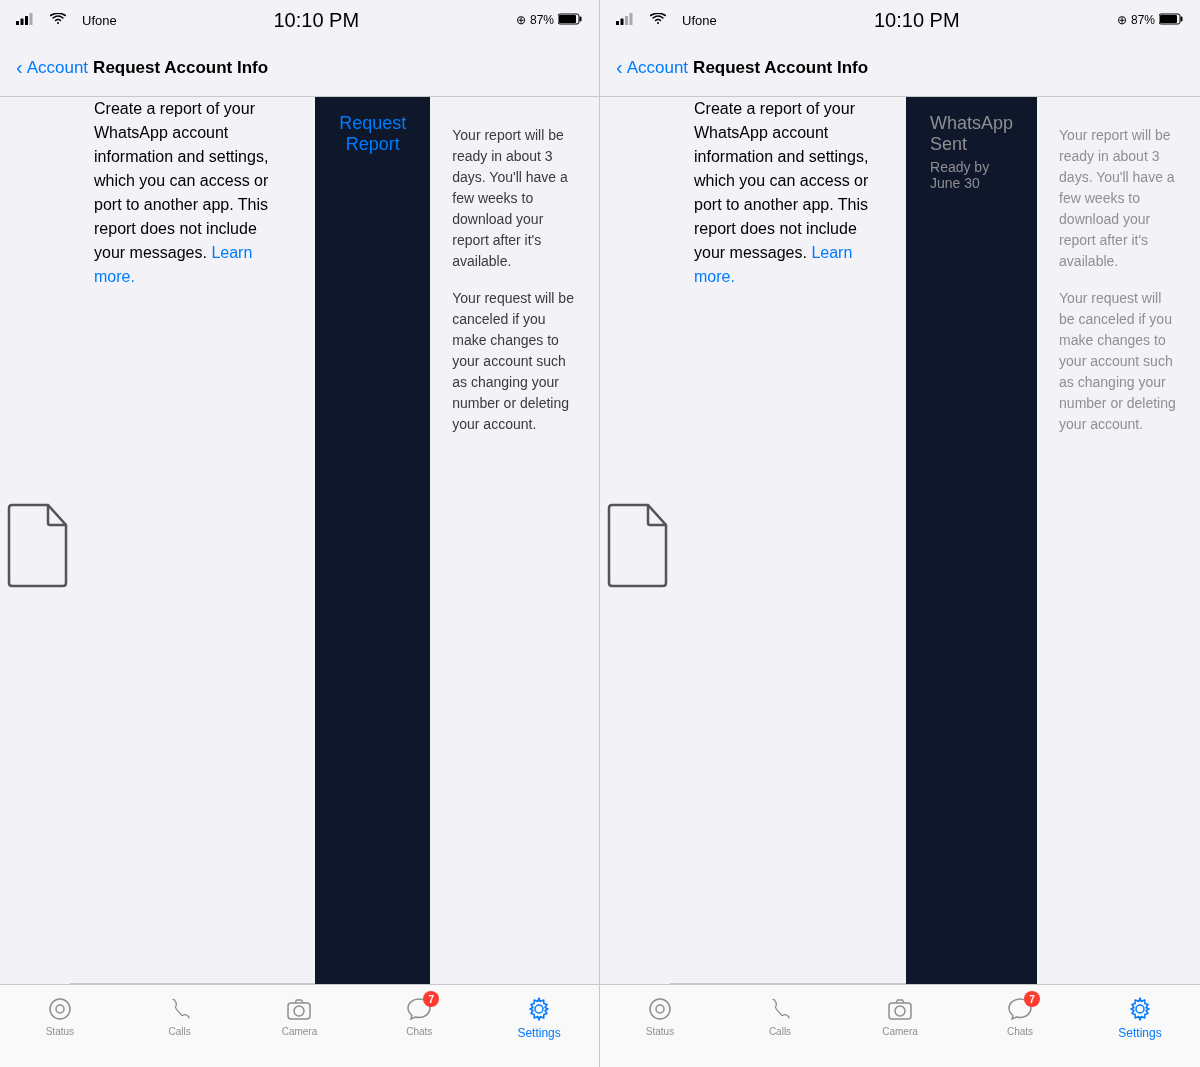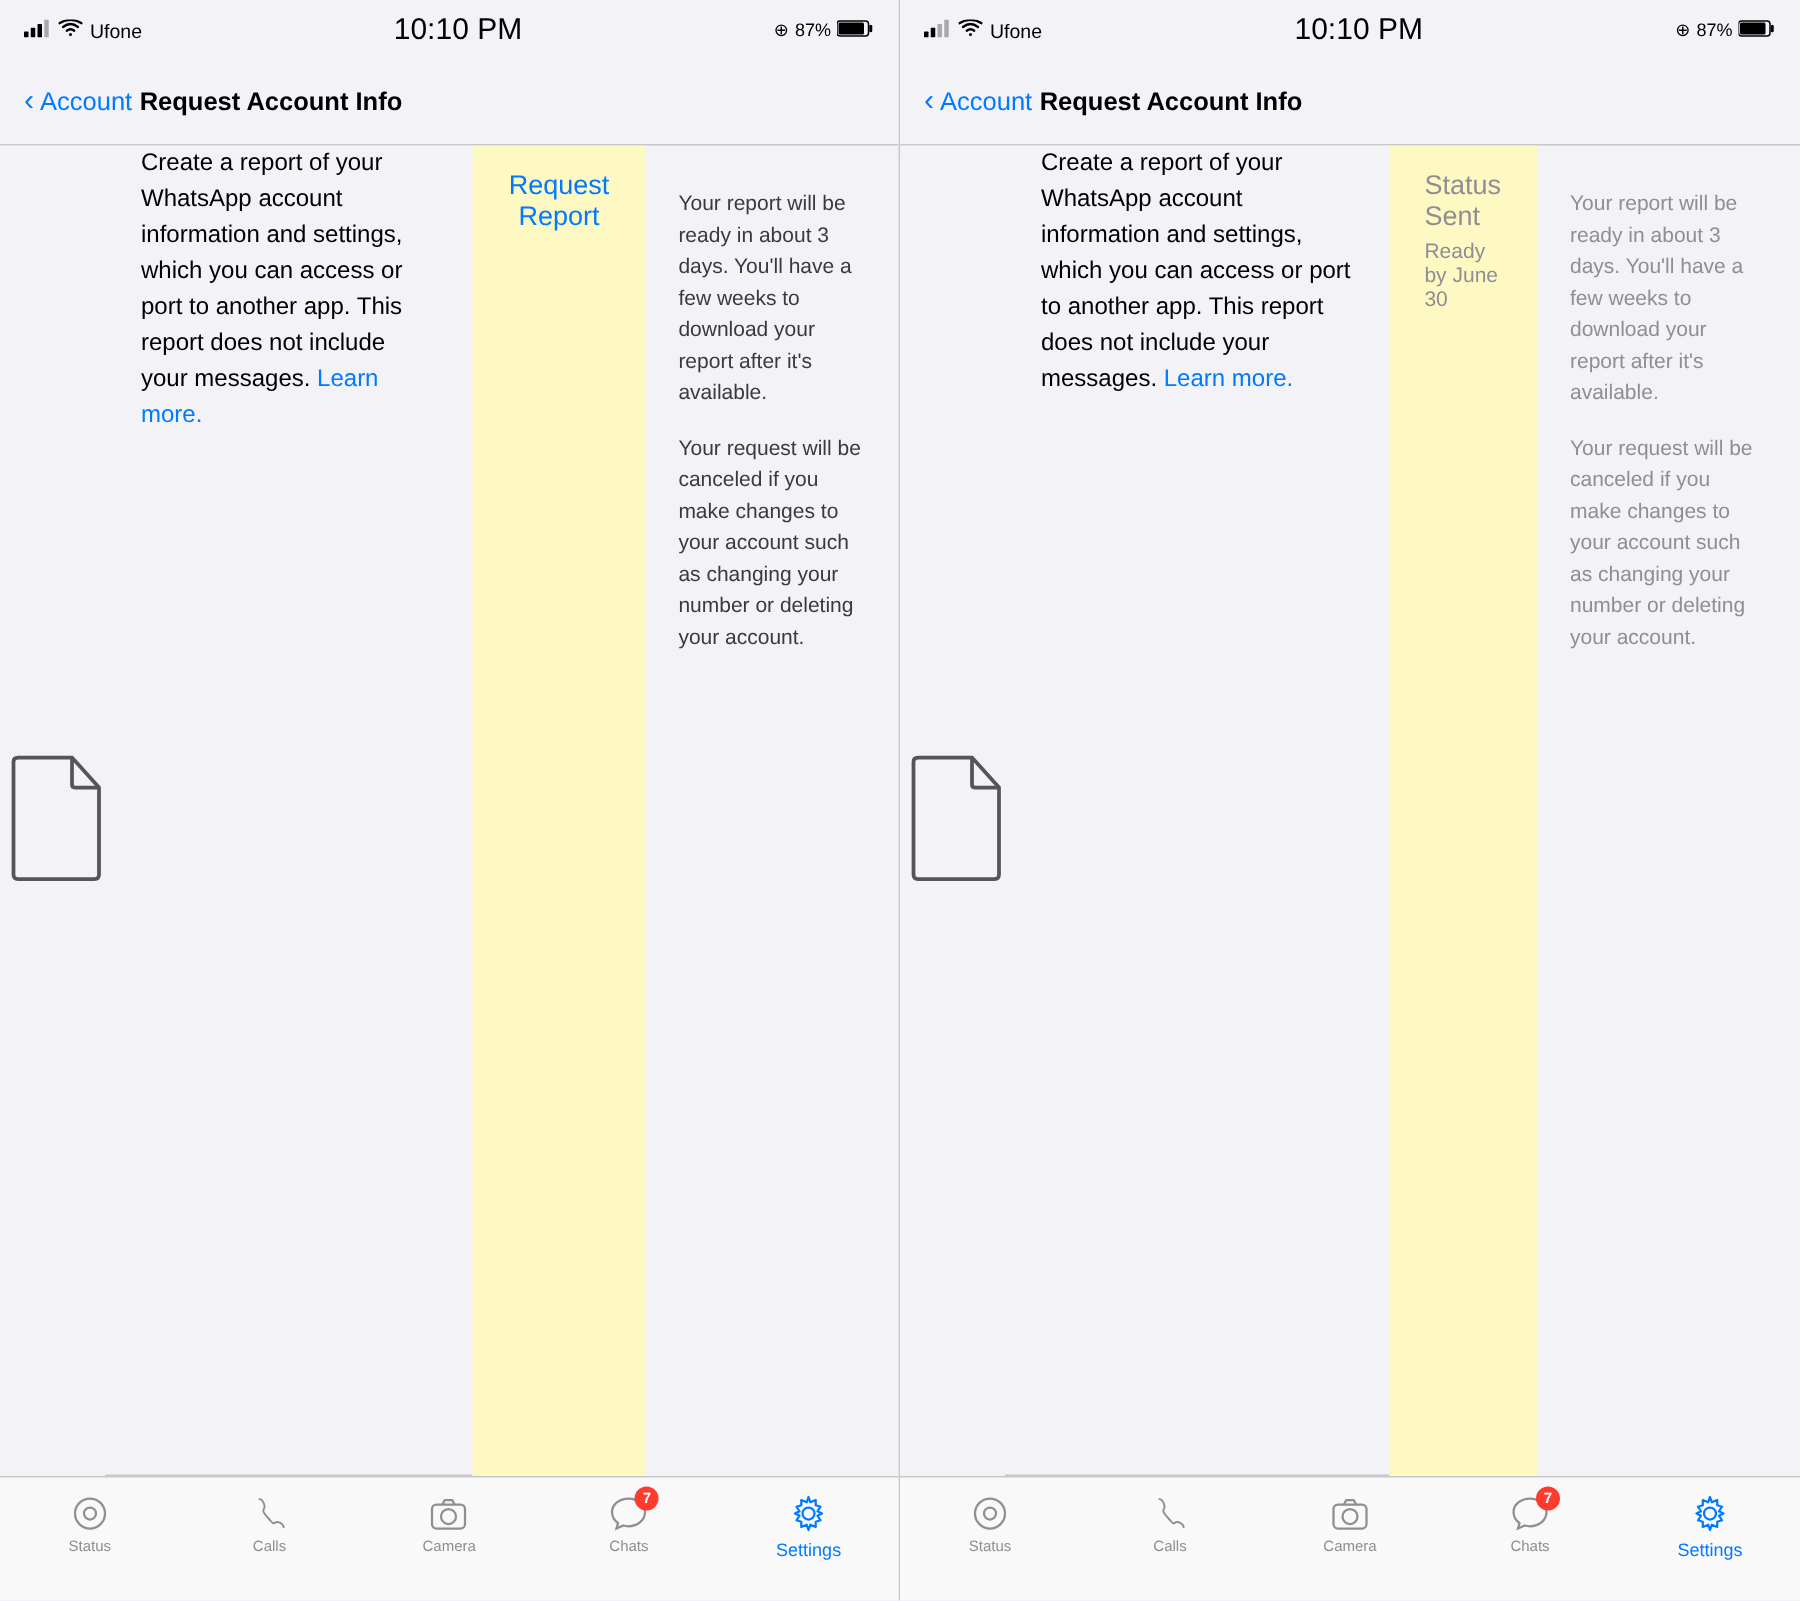--- a/index.html
+++ b/index.html
@@ -27,21 +27,21 @@
       height: 40px;
       background: #f2f2f7;
       display: flex;
       align-items: center;
       justify-content: space-between;
       padding: 0 16px;
       font-size: 13px;
       font-weight: 500;
       color: #000;
     }
-    .status-left { display: flex; gap: 5px; }
+    .status-left { display: flex; gap: 16px; }
     .status-center { font-size: 20px; font-weight: 400; }
     .status-right { display: flex; align-items: center; gap: 4px; font-size: 12px; }
 
     
     .nav-bar {
       height: 57px;
       background: #f2f2f7;
       border-bottom: 1px solid #c8c8cc;
       display: flex;
       align-items: center;
@@ -99,21 +99,21 @@
       line-height: 1.5;
       color: #000;
     }
     .learn-more {
       color: #007aff;
       cursor: pointer;
     }
 
     
     .action-section {
-      background: #fef9c3;
+      background: #0f172a;
       padding: 16px 24px 8px 24px;
     }
     .request-report-btn {
       font-size: 18px;
       font-weight: 400;
       color: #007aff;
       cursor: pointer;
       background: none;
       border: none;
       padding: 0;
@@ -388,21 +388,21 @@
     </div>
 
     <div class="description-area">
       <p class="description-text">
         <span>Create a report of your WhatsApp account information and settings, which you can access or port to another app. This report does not include your messages.</span>
         <span class="learn-more">Learn more.</span>
       </p>
     </div>
 
     <div class="action-section">
-      <div class="request-sent-title">Status Sent</div>
+      <div class="request-sent-title">WhatsApp Sent</div>
       <div class="ready-by-text">Ready by June 30</div>
     </div>
 
     <div class="divider-line"></div>
 
     <div class="info-section">
       <p class="info-text-gray">Your report will be ready in about 3 days. You'll have a few weeks to download your report after it's available.</p>
       <p class="info-text-gray">Your request will be canceled if you make changes to your account such as changing your number or deleting your account.</p>
     </div>
   </div>

